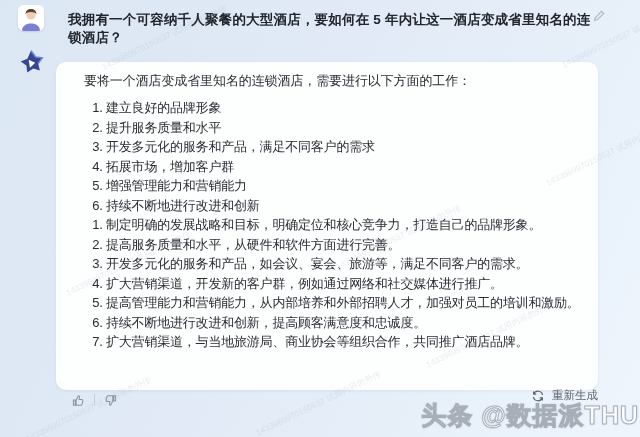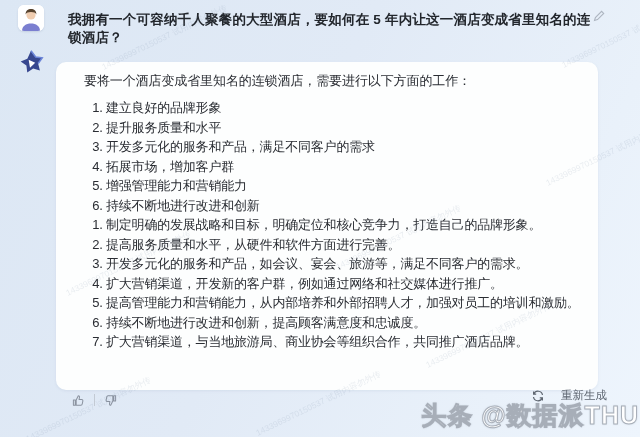--- a/index.html
+++ b/index.html
@@ -31,21 +31,21 @@
   .answer-card ol{
     margin:0;padding-left:22px;font-size:13px;color:#2a2d33;letter-spacing:-.2px;
   }
   .answer-card ol li{line-height:19.5px;white-space:nowrap;}
   .answer-card ol.work-list{margin-bottom:0;}
   
   .feedback{position:absolute;left:72px;top:392px;display:flex;align-items:center;gap:9px;height:16px;}
   .feedback .divider{width:1px;height:12px;background:#c3cad4;}
   .icon-btn{cursor:pointer;display:inline-flex;align-items:center;}
   .regenerate{
-    position:absolute;left:532px;top:388px;display:flex;align-items:center;gap:17px;
+    position:absolute;left:532px;top:388px;display:flex;align-items:center;gap:8px;
     font-size:11.5px;color:#5d6570;cursor:pointer;
   }
   
   .brand-watermark{
     position:absolute;right:1px;top:399px;
     font-size:25px;font-weight:700;letter-spacing:1px;color:#ffffff;
     -webkit-text-stroke:1px #a7aeb8;
     text-shadow:0 0 2px rgba(130,140,155,.55);
     white-space:nowrap;
   }

